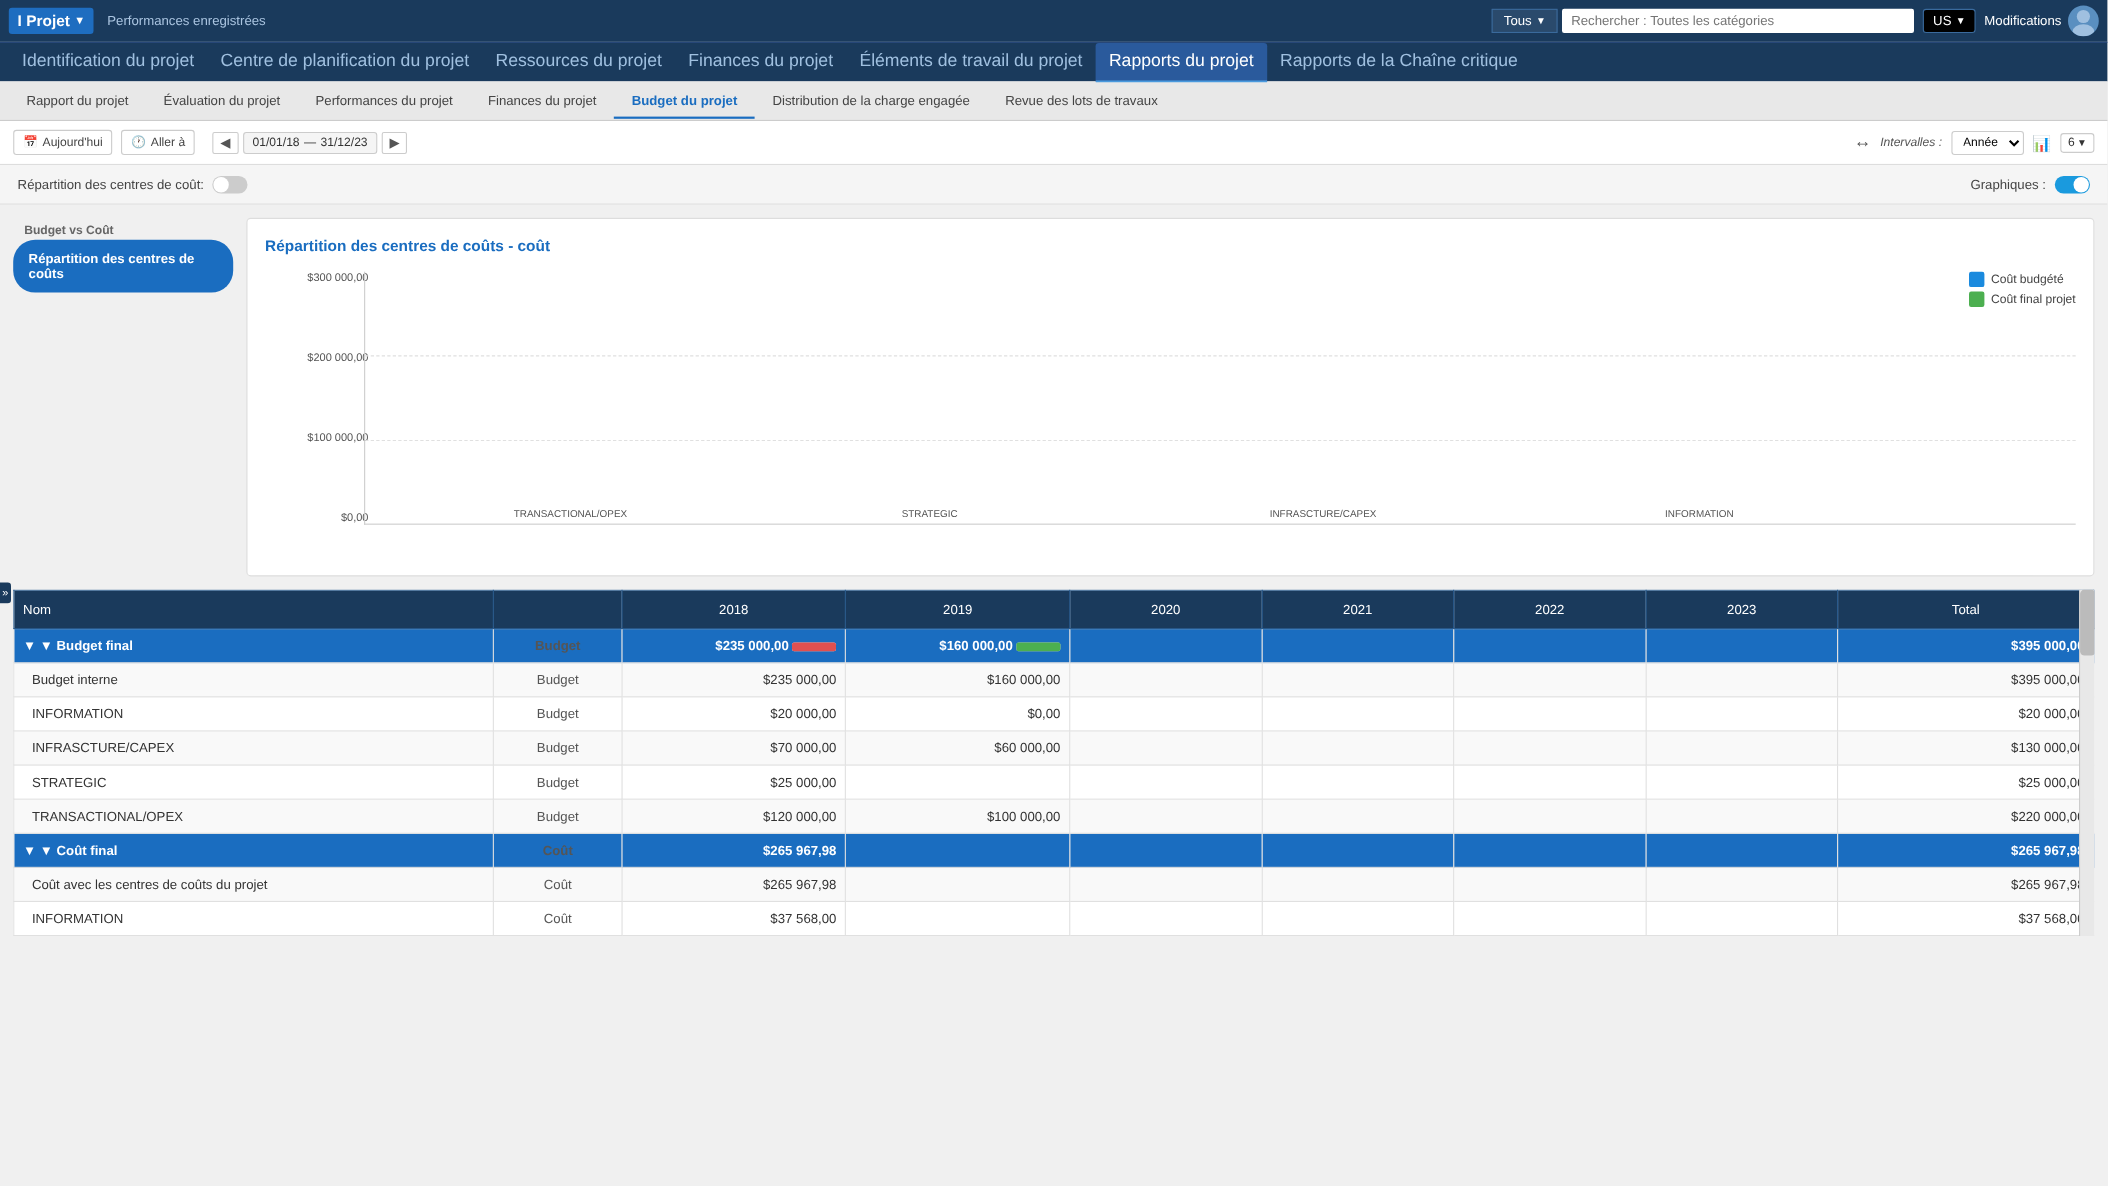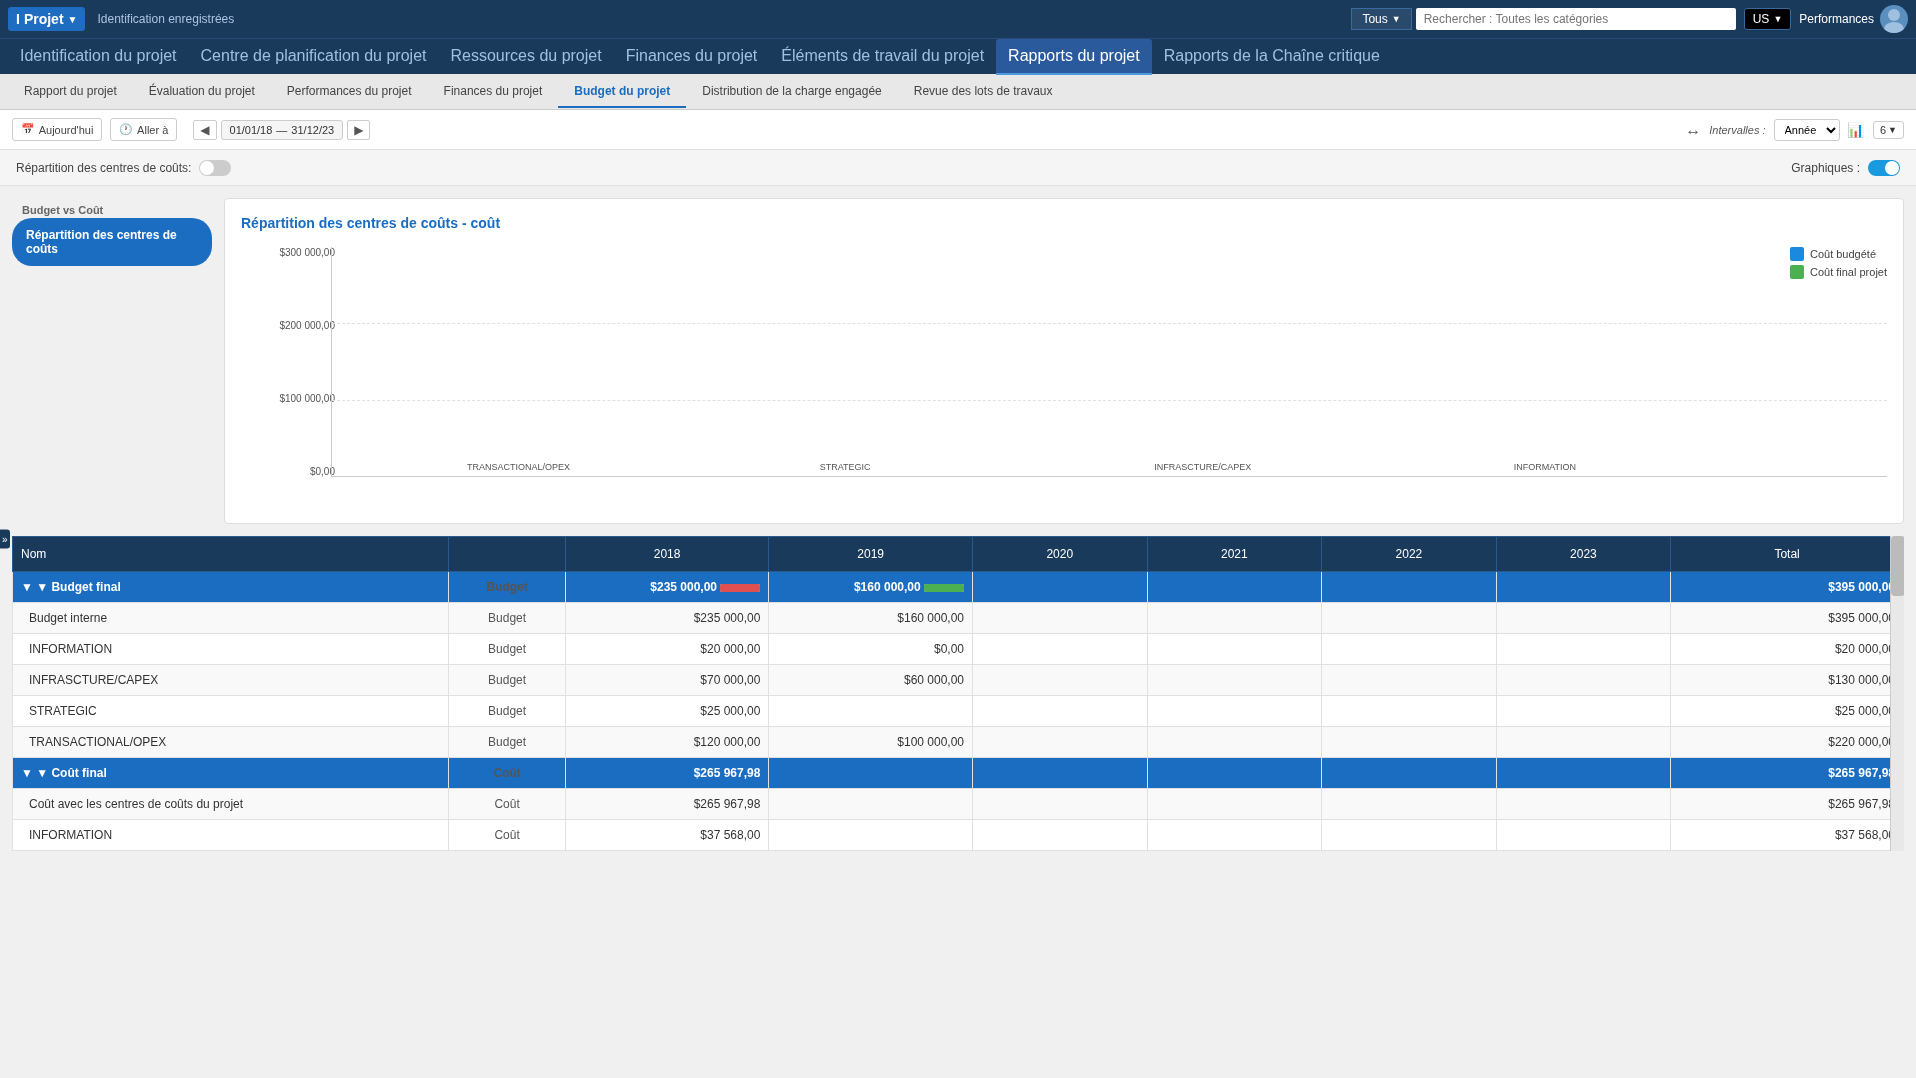--- a/index.html
+++ b/index.html
@@ -432,35 +432,35 @@
   </style>
 </head>
 <body>
 
 <div class="top-bar">
   <div class="top-bar-logo">
     <span>I</span>
     <span>Projet</span>
     <span style="font-size:10px;">▼</span>
   </div>
-  <span class="top-bar-saved">Identification enregistrées</span>
+  <span class="top-bar-saved">Performances enregistrées</span>
   <div class="top-bar-spacer"></div>
   <div class="top-bar-filter">
     <button class="filter-btn">
       <span>Tous</span>
       <span style="font-size:9px;">▼</span>
     </button>
     <input class="search-box" type="text" placeholder="Rechercher : Toutes les catégories" style="">
   </div>
   <button class="top-bar-us">
     <span>US</span>
     <span style="font-size:9px;">▼</span>
   </button>
   <div class="top-bar-user">
-    <span>Performances</span>
+    <span>Modifications</span>
     <div class="avatar">
       <svg width="28" height="28" viewBox="0 0 28 28">
         <circle cx="14" cy="10" r="6" fill="#a0c0e0"></circle>
         <ellipse cx="14" cy="24" rx="10" ry="7" fill="#a0c0e0"></ellipse>
       </svg>
     </div>
   </div>
 </div>
 
 <div class="nav-tabs">
@@ -508,21 +508,21 @@
     <option>Année</option>
   </select>
   <span style="font-size:14px; color:#555;">📊</span>
   <div class="number-select">
     <span>6</span>
     <span style="font-size:9px;">▼</span>
   </div>
 </div>
 
 <div class="options-bar">
-  <span class="options-label">Répartition des centres de coûts:</span>
+  <span class="options-label">Répartition des centres de coût:</span>
   <div class="toggle">
     <div class="toggle-knob"></div>
   </div>
   <div class="options-spacer"></div>
   <span class="graphs-label">Graphiques :</span>
   <div class="toggle on">
     <div class="toggle-knob"></div>
   </div>
 </div>
 

